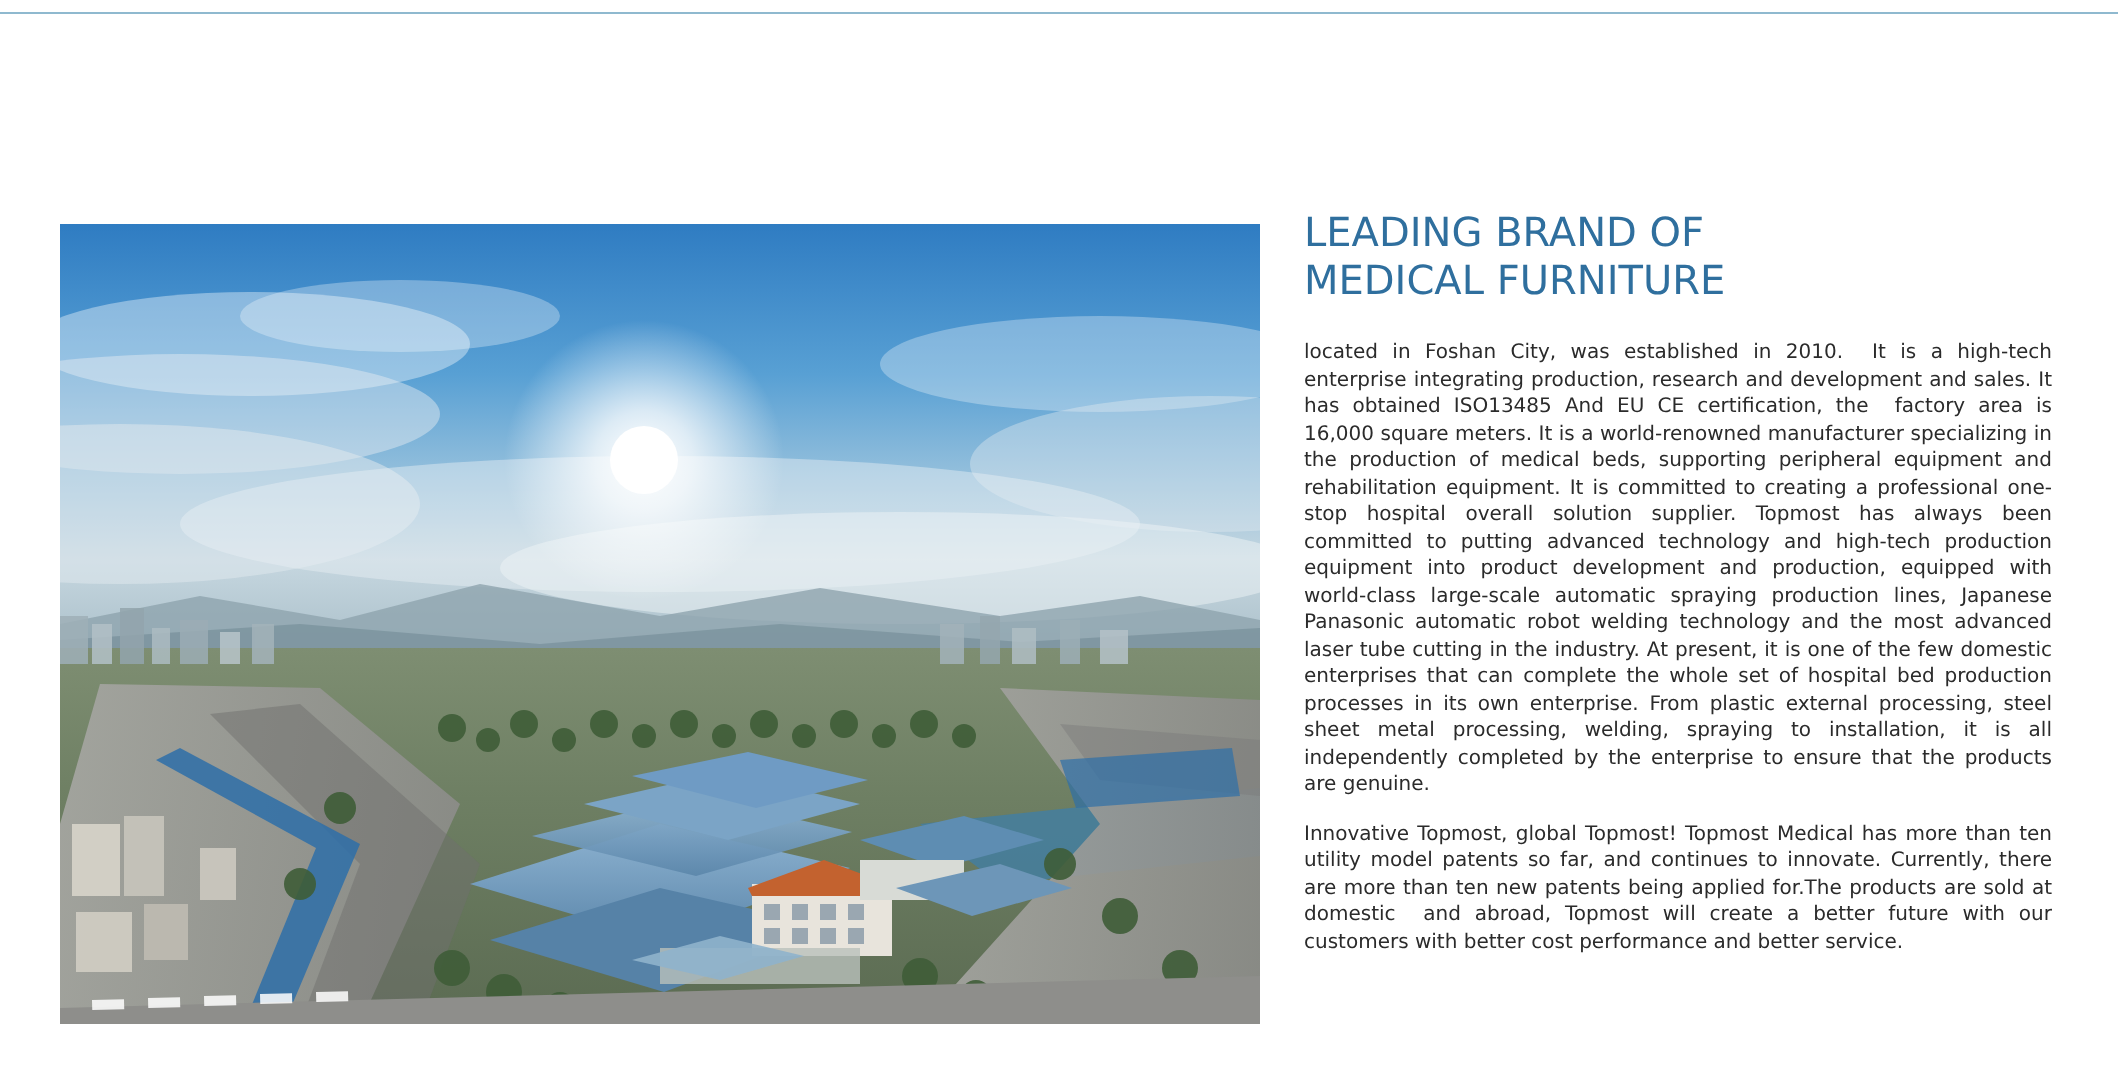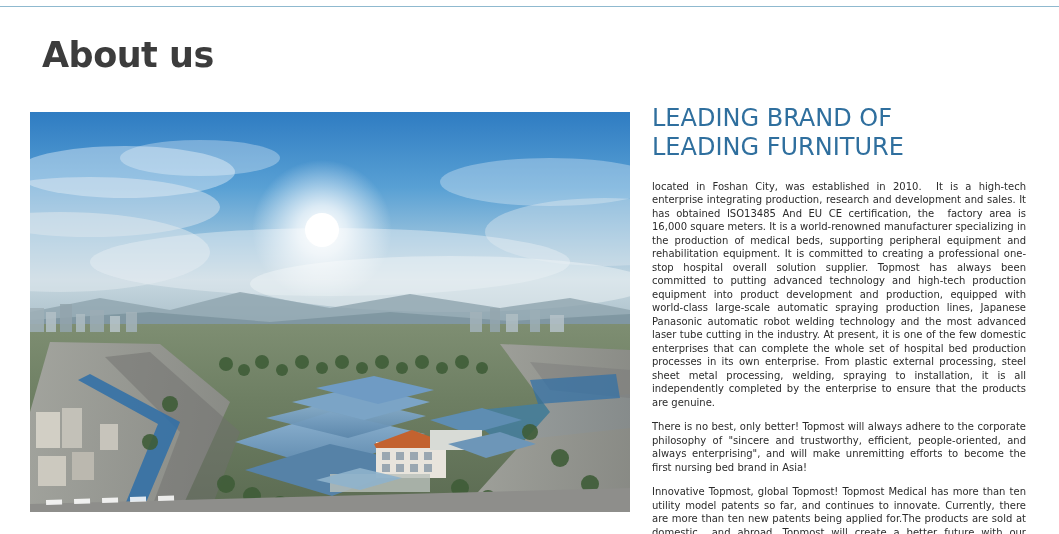--- a/index.html
+++ b/index.html
@@ -54,21 +54,21 @@
     height: 400px;
   }
   .content {
     position: absolute;
     left: 652px;
     top: 104px;
     width: 374px;
   }
   .headline {
     font-family: "DejaVu Sans", sans-serif;
-    font-size: 24px;
+    font-size: 20px;
     line-height: 1.2;
     color: #2f6f9e;
     margin: 0 0 18px 0;
     font-weight: normal;
   }
   .body-text {
     font-family: "DejaVu Sans", sans-serif;
     font-size: 10px;
     line-height: 1.35;
     color: #2b2b2b;
@@ -80,21 +80,20 @@
     margin-bottom: 0;
   }
 </style>
 </head>
 <body>
 
 <div class="page">
 
   <div class="top-rule"></div>
 
-  <h1 class="title">About us</h1>
 
   <div class="photo">
     <svg viewBox="0 0 600 400" preserveAspectRatio="none">
       <defs>
         <linearGradient id="skyGrad" x1="0" y1="0" x2="0" y2="1">
           <stop offset="0%" stop-color="#2f7cc2"></stop>
           <stop offset="35%" stop-color="#58a0d4"></stop>
           <stop offset="62%" stop-color="#9dc4dd"></stop>
           <stop offset="78%" stop-color="#c6d7e0"></stop>
           <stop offset="100%" stop-color="#aabfc9"></stop>
@@ -232,20 +231,19 @@
         <rect x="128" y="384" width="16" height="5" transform="rotate(-1.5 128 384)"></rect>
       </g>
 
       <rect x="0" y="0" width="600" height="400" fill="none"></rect>
     </svg>
   </div>
 
   <div class="content">
     <h2 class="headline">
       <span>LEADING BRAND OF</span><br>
-      <span>LEADING FURNITURE</span>
+      <span>MEDICAL FURNITURE</span>
     </h2>
     <p class="body-text">located in Foshan City, was established in 2010.  It is a high-tech enterprise integrating production, research and development and sales. It has obtained ISO13485 And EU CE certification, the  factory area is 16,000 square meters. It is a world-renowned manufacturer specializing in the production of medical beds, supporting peripheral equipment and rehabilitation equipment. It is committed to creating a professional one-stop hospital overall solution supplier. Topmost has always been committed to putting advanced technology and high-tech production equipment into product development and production, equipped with world-class large-scale automatic spraying production lines, Japanese Panasonic automatic robot welding technology and the most advanced laser tube cutting in the industry. At present, it is one of the few domestic enterprises that can complete the whole set of hospital bed production processes in its own enterprise. From plastic external processing, steel sheet metal processing, welding, spraying to installation, it is all independently completed by the enterprise to ensure that the products are genuine.</p>
-    <p class="body-text">There is no best, only better! Topmost will always adhere to the corporate philosophy of "sincere and trustworthy, efficient, people-oriented, and always enterprising", and will make unremitting efforts to become the first nursing bed brand in Asia!</p>
     <p class="body-text">Innovative Topmost, global Topmost! Topmost Medical has more than ten utility model patents so far, and continues to innovate. Currently, there are more than ten new patents being applied for.The products are sold at domestic  and abroad, Topmost will create a better future with our customers with better cost performance and better service.</p>
   </div>
 
 </div>
 
 </body></html>

